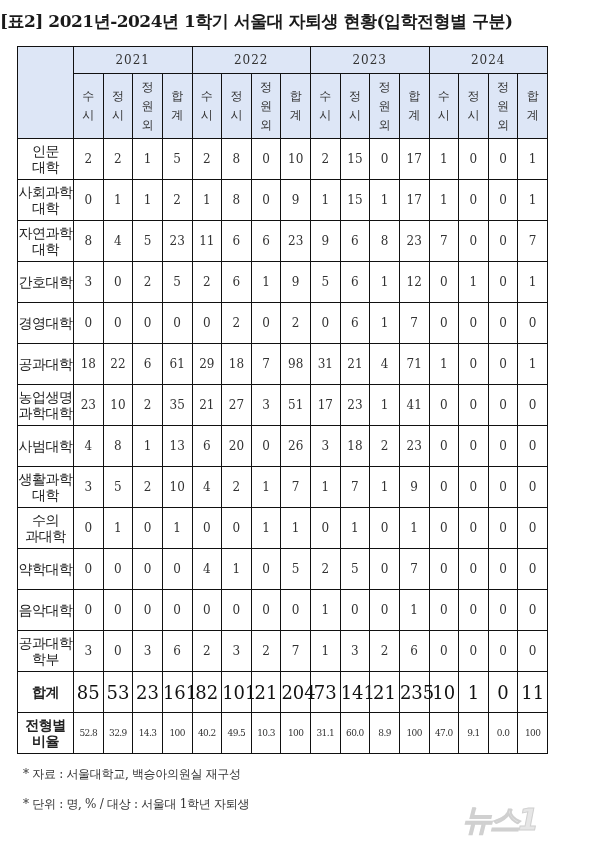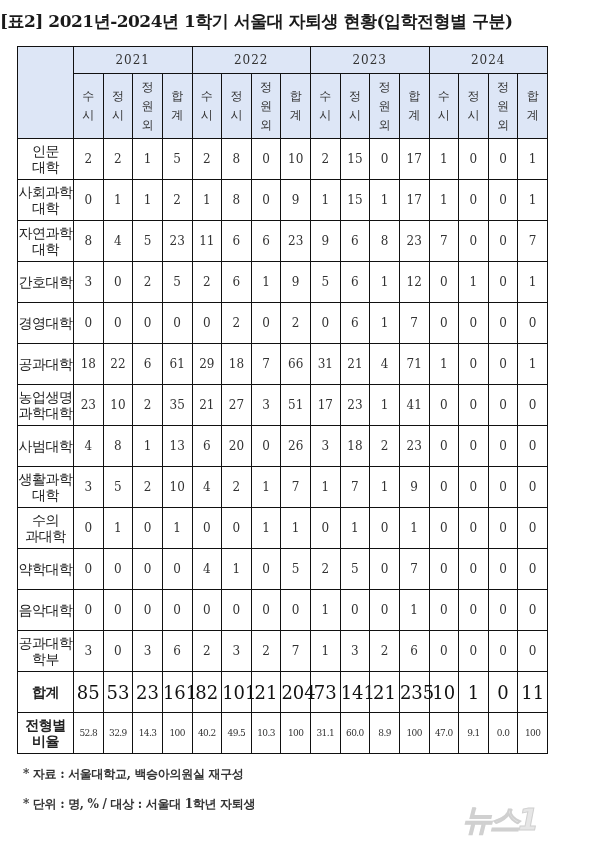--- a/index.html
+++ b/index.html
@@ -16,21 +16,21 @@
   th.sub { height: 64px; font-size: 12px; line-height: 19px; }
   th.sub span { display: block; }
   td.rowlab { font-family: "DejaVu Sans", "Liberation Sans", sans-serif; font-size: 14px;
               line-height: 16px; color: #222; letter-spacing: -0.5px; }
   td.num { font-size: 12px; color: #333; }
   tr.body td { height: 40px; }
   tr.total td.num { font-size: 18px; color: #111; }
   tr.total td.rowlab { font-weight: bold; }
   tr.ratio td.num { font-size: 9px; letter-spacing: -0.6px; color: #333; }
   tr.ratio td.rowlab { font-weight: bold; }
-  .notes { position: absolute; left: 23px; top: 764px; font-size: 12px; color: #333; font-weight: bold; }
+  .notes { position: absolute; left: 23px; top: 764px; font-size: 12px; color: #333; }
   .notes div { height: 30px; line-height: 20px; letter-spacing: -0.3px; }
   .logo { position: absolute; left: 462px; top: 800px; font-family: "DejaVu Sans", sans-serif;
           font-size: 30px; font-style: italic; font-weight: bold; color: #e6e6e6;
           letter-spacing: -2px; -webkit-text-stroke: 1px #d0d0d0; }
 </style>
 </head>
 <body>
 
 <div class="title">[표2] 2021년-2024년 1학기 서울대 자퇴생 현황(입학전형별 구분)</div>
 
@@ -230,21 +230,21 @@
         <td class="rowlab">
           <div>공과대학</div>
         </td>
         <td class="num">18</td>
         <td class="num">22</td>
         <td class="num">6</td>
         <td class="num">61</td>
         <td class="num">29</td>
         <td class="num">18</td>
         <td class="num">7</td>
-        <td class="num">66</td>
+        <td class="num">98</td>
         <td class="num">31</td>
         <td class="num">21</td>
         <td class="num">4</td>
         <td class="num">71</td>
         <td class="num">1</td>
         <td class="num">0</td>
         <td class="num">0</td>
         <td class="num">1</td>
       </tr>
       <tr class="body ">

